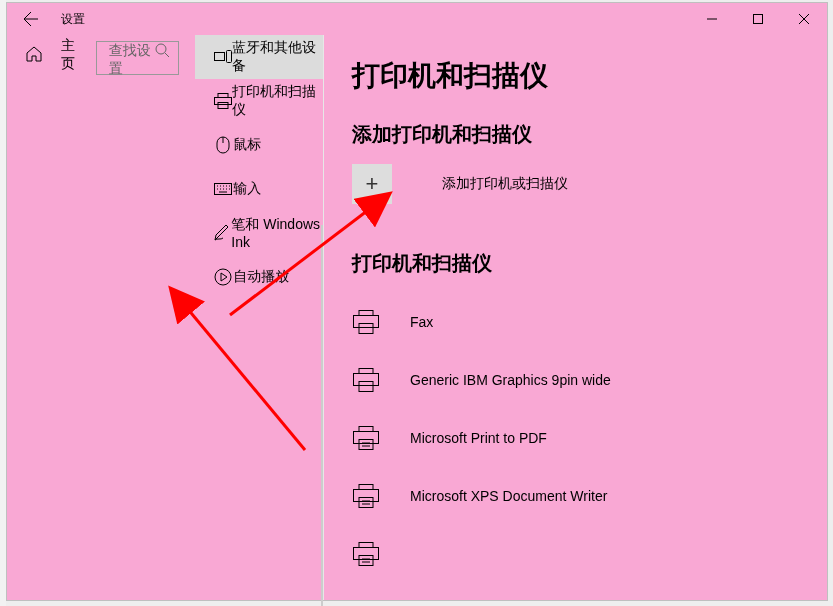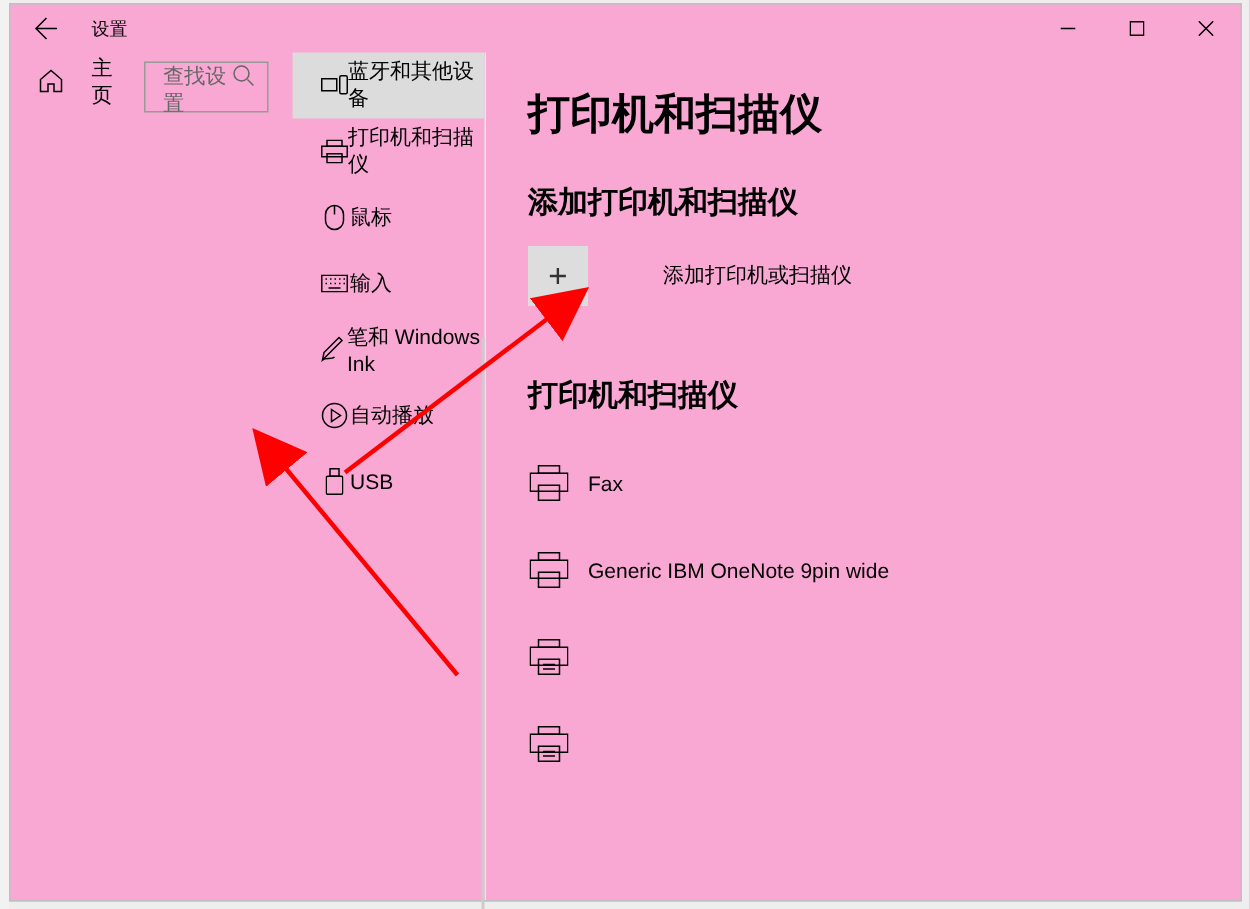--- a/index.html
+++ b/index.html
@@ -75,21 +75,21 @@
       cursor: pointer;
     }
     .add-btn {
       width: 40px; height: 40px; background: #ddd;
       display: flex; align-items: center; justify-content: center;
       font-size: 22px; color: #333;
     }
     .add-label { font-size: 14px; margin-left: 32px; }
     .printer-list { display: flex; flex-direction: column; }
     .printer-item {
-      display: flex; align-items: center; gap: 12px;
+      display: flex; align-items: center; gap: 30px;
       height: 58px;
       cursor: pointer;
       font-size: 14px;
     }
     .printer-icon { width: 28px; display: flex; justify-content: center; }
 
     
     .leftstrip { position: absolute; left: 0; top: 0; width: 6px; height: 606px; background: #f2f2f2; }
 
     
@@ -201,29 +201,20 @@
         </div>
         <div class="nav-item">
           <span class="icon">
             <svg width="18" height="18" viewBox="0 0 18 18">
                 <circle cx="9" cy="9" r="8" stroke="#000" fill="none"></circle>
                 <path d="M7 5 L13 9 L7 13 Z" stroke="#000" fill="none"></path>
               </svg>
           </span>
           <span>自动播放</span>
         </div>
-        <div class="nav-item">
-          <span class="icon">
-            <svg width="12" height="18" viewBox="0 0 12 18">
-                <rect x="3" y="0.5" width="6" height="5" stroke="#000" fill="none"></rect>
-                <rect x="0.5" y="5.5" width="11" height="12" rx="1" stroke="#000" fill="none"></rect>
-              </svg>
-          </span>
-          <span>USB</span>
-        </div>
       </div>
       <div class="sidebar-scroll"></div>
     </div>
 
     <div class="content">
       <div class="h1">打印机和扫描仪</div>
 
       <div class="h2">添加打印机和扫描仪</div>
       <div class="add-row">
         <div class="add-btn">
@@ -247,34 +238,46 @@
         </div>
 
         <div class="printer-item">
           <span class="printer-icon">
             <svg width="26" height="24" viewBox="0 0 26 24">
                 <rect x="6" y="0.5" width="14" height="5" stroke="#000" fill="none"></rect>
                 <rect x="0.5" y="5.5" width="25" height="12" stroke="#000" fill="none"></rect>
                 <rect x="6" y="13.5" width="14" height="10" stroke="#000" fill="none"></rect>
               </svg>
           </span>
-          <span>Generic IBM OneNote 9pin wide</span>
+          <span>Generic IBM Graphics 9pin wide</span>
         </div>
 
         <div class="printer-item">
           <span class="printer-icon">
             <svg width="26" height="24" viewBox="0 0 26 24">
                 <rect x="6" y="0.5" width="14" height="5" stroke="#000" fill="none"></rect>
                 <rect x="0.5" y="5.5" width="25" height="12" stroke="#000" fill="none"></rect>
                 <rect x="6" y="13.5" width="14" height="10" stroke="#000" fill="none"></rect>
                 <path d="M9 17 h8 M9 20 h8" stroke="#000"></path>
               </svg>
           </span>
-        </div>
-
+          <span>Microsoft Print to PDF</span>
+        </div>
+
+        <div class="printer-item">
+          <span class="printer-icon">
+            <svg width="26" height="24" viewBox="0 0 26 24">
+                <rect x="6" y="0.5" width="14" height="5" stroke="#000" fill="none"></rect>
+                <rect x="0.5" y="5.5" width="25" height="12" stroke="#000" fill="none"></rect>
+                <rect x="6" y="13.5" width="14" height="10" stroke="#000" fill="none"></rect>
+                <path d="M9 17 h8 M9 20 h8" stroke="#000"></path>
+              </svg>
+          </span>
+          <span>Microsoft XPS Document Writer</span>
+        </div>
 
         <div class="printer-item">
           <span class="printer-icon">
             <svg width="26" height="24" viewBox="0 0 26 24">
                 <rect x="6" y="0.5" width="14" height="5" stroke="#000" fill="none"></rect>
                 <rect x="0.5" y="5.5" width="25" height="12" stroke="#000" fill="none"></rect>
                 <rect x="6" y="13.5" width="14" height="10" stroke="#000" fill="none"></rect>
                 <path d="M9 17 h8 M9 20 h8" stroke="#000"></path>
               </svg>
           </span>

